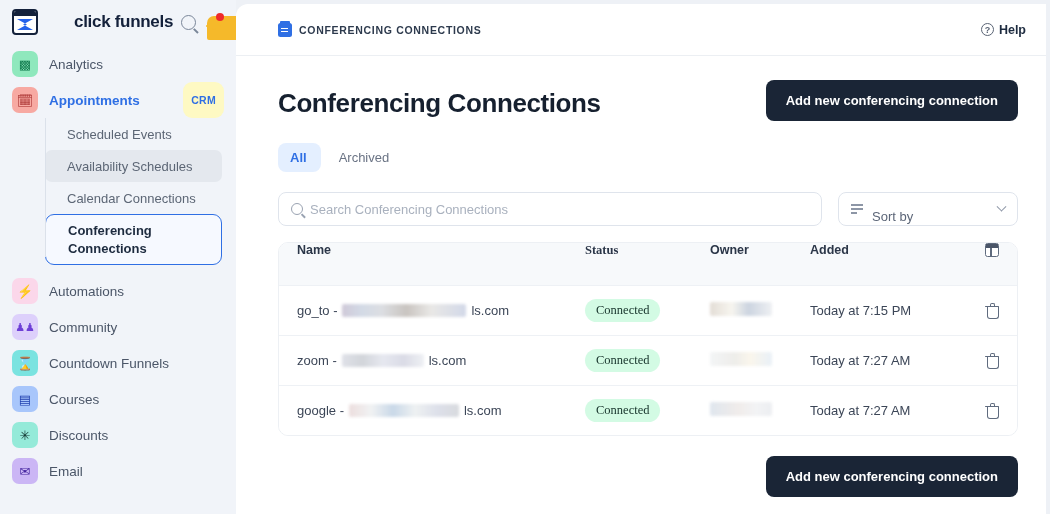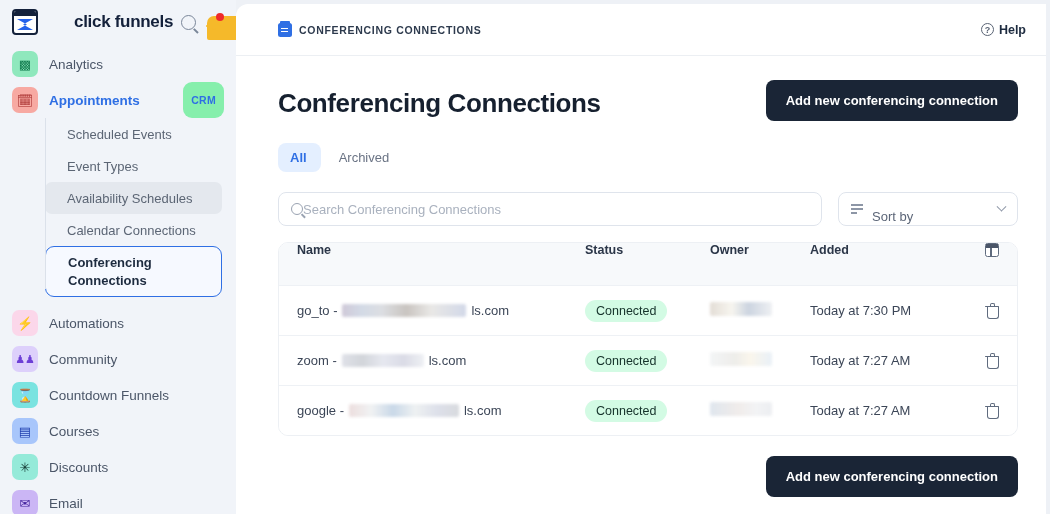--- a/index.html
+++ b/index.html
@@ -74,21 +74,21 @@
     height: 36px; padding: 0 12px; cursor: pointer;
   }
   .nav-icon {
     width: 26px; height: 26px; border-radius: 7px; flex: none;
     display: flex; align-items: center; justify-content: center;
     font-size: 13px; line-height: 1;
   }
   .nav-label { font-size: 13.5px; color: #4b5668; white-space: nowrap; }
   .nav-row.active-top .nav-label { color: #2f6fe4; font-weight: 600; }
   .crm-badge {
-    margin-left: auto; background: #86efac; color: #2f6fe4;
+    margin-left: auto; background: #fef9c3; color: #2f6fe4;
     font-size: 10.5px; font-weight: 700; padding: 12px 8px; border-radius: 9px;
     letter-spacing: .3px;
   }
   .subnav { position: relative; padding-left: 45px; }
   .subnav::before {
     content: ""; position: absolute; left: 45px; top: 0; bottom: 8px;
     width: 1px; background: #dbe1ea;
   }
   .sub-row {
     display: flex; align-items: center; height: 32px;
@@ -159,21 +159,21 @@
   .tabs { display: flex; gap: 4px; margin-top: 22px; }
   .tab {
     font-size: 13px; color: #6a7384; padding: 7px 14px; border-radius: 8px;
     cursor: pointer;
   }
   .tab.active { background: #e4efff; color: #2f6fe4; font-weight: 600; padding-left: 12px; }
 
   .filters { display: flex; gap: 16px; margin-top: 20px; }
   .search-box {
     flex: 1; height: 34px; border: 1px solid #dfe4ec; border-radius: 8px;
-    display: flex; align-items: center; gap: 0; padding: 0 12px;
+    display: flex; align-items: center; gap: 7px; padding: 0 12px;
     background: #fff;
   }
   .ico-search-sm {
     width: 12px; height: 12px; border: 1.5px solid #9aa3b2; border-radius: 50%;
     position: relative; flex: none;
   }
   .ico-search-sm::after {
     content: ""; position: absolute; right: -3.5px; bottom: -2px;
     width: 5px; height: 1.5px; background: #9aa3b2; transform: rotate(45deg);
   }
@@ -201,21 +201,21 @@
     border-bottom: 1.6px solid #8d96a6; transform: rotate(45deg) translate(-2px,-2px);
   }
 
   .table { margin-top: 16px; border: 1px solid #edf0f4; border-radius: 10px; overflow: hidden; }
   .thead {
     display: flex; height: 42px;
     background: #f7f9fb; padding: 0 18px;
     font-size: 12.5px; font-weight: 700; color: #2b3648;
   }
   .c-name { width: 288px; flex: none; }
-  .c-status { width: 125px; flex: none; }
+  .c-status { width: 125px; flex: none; font-family: Liberation Serif, serif; }
   .c-owner { width: 100px; flex: none; }
   .c-added { flex: 1; }
   .c-act { width: 40px; flex: none; display: flex; justify-content: flex-end; }
   .ico-cols {
     width: 14px; height: 14px; border: 1.6px solid #5f6b7e; border-radius: 2.5px;
     position: relative; background: #fff;
   }
   .ico-cols::before {
     content: ""; position: absolute; left: 0; right: 0; top: 0; height: 3.5px;
     background: #4a5568;
@@ -295,21 +295,20 @@
       </div>
 
       <div class="nav-row active-top">
         <div class="nav-icon" style="background:#f7a9a2;color:#9b1c1c;">🗓</div>
         <span class="nav-label">Appointments</span>
         <span class="crm-badge">CRM</span>
       </div>
 
       <div class="subnav">
         <div class="sub-row">Scheduled Events</div>
-        <div class="sub-row">Event Types</div>
         <div class="sub-row hover">Availability Schedules</div>
         <div class="sub-row">Calendar Connections</div>
         <div class="sub-row selected">Conferencing Connections</div>
       </div>
 
       <div style="height:8px"></div>
 
       <div class="nav-row">
         <div class="nav-icon" style="background:#fbd7ea;color:#e0348a;">⚡</div>
         <span class="nav-label">Automations</span>
@@ -391,21 +390,21 @@
               <span>go_to -</span>
               <span class="redact" style="width:124px"></span>
               <span>ls.com</span>
             </div>
             <div class="c-status">
               <span class="badge">Connected</span>
             </div>
             <div class="c-owner">
               <span class="owner-blur ob1"></span>
             </div>
-            <div class="c-added">Today at 7:30 PM</div>
+            <div class="c-added">Today at 7:15 PM</div>
             <div class="c-act">
               <span class="trash">
                   <span class="lid"></span>
                 </span>
             </div>
           </div>
 
           <div class="trow">
             <div class="c-name name-cell">
               <span>zoom -</span>

